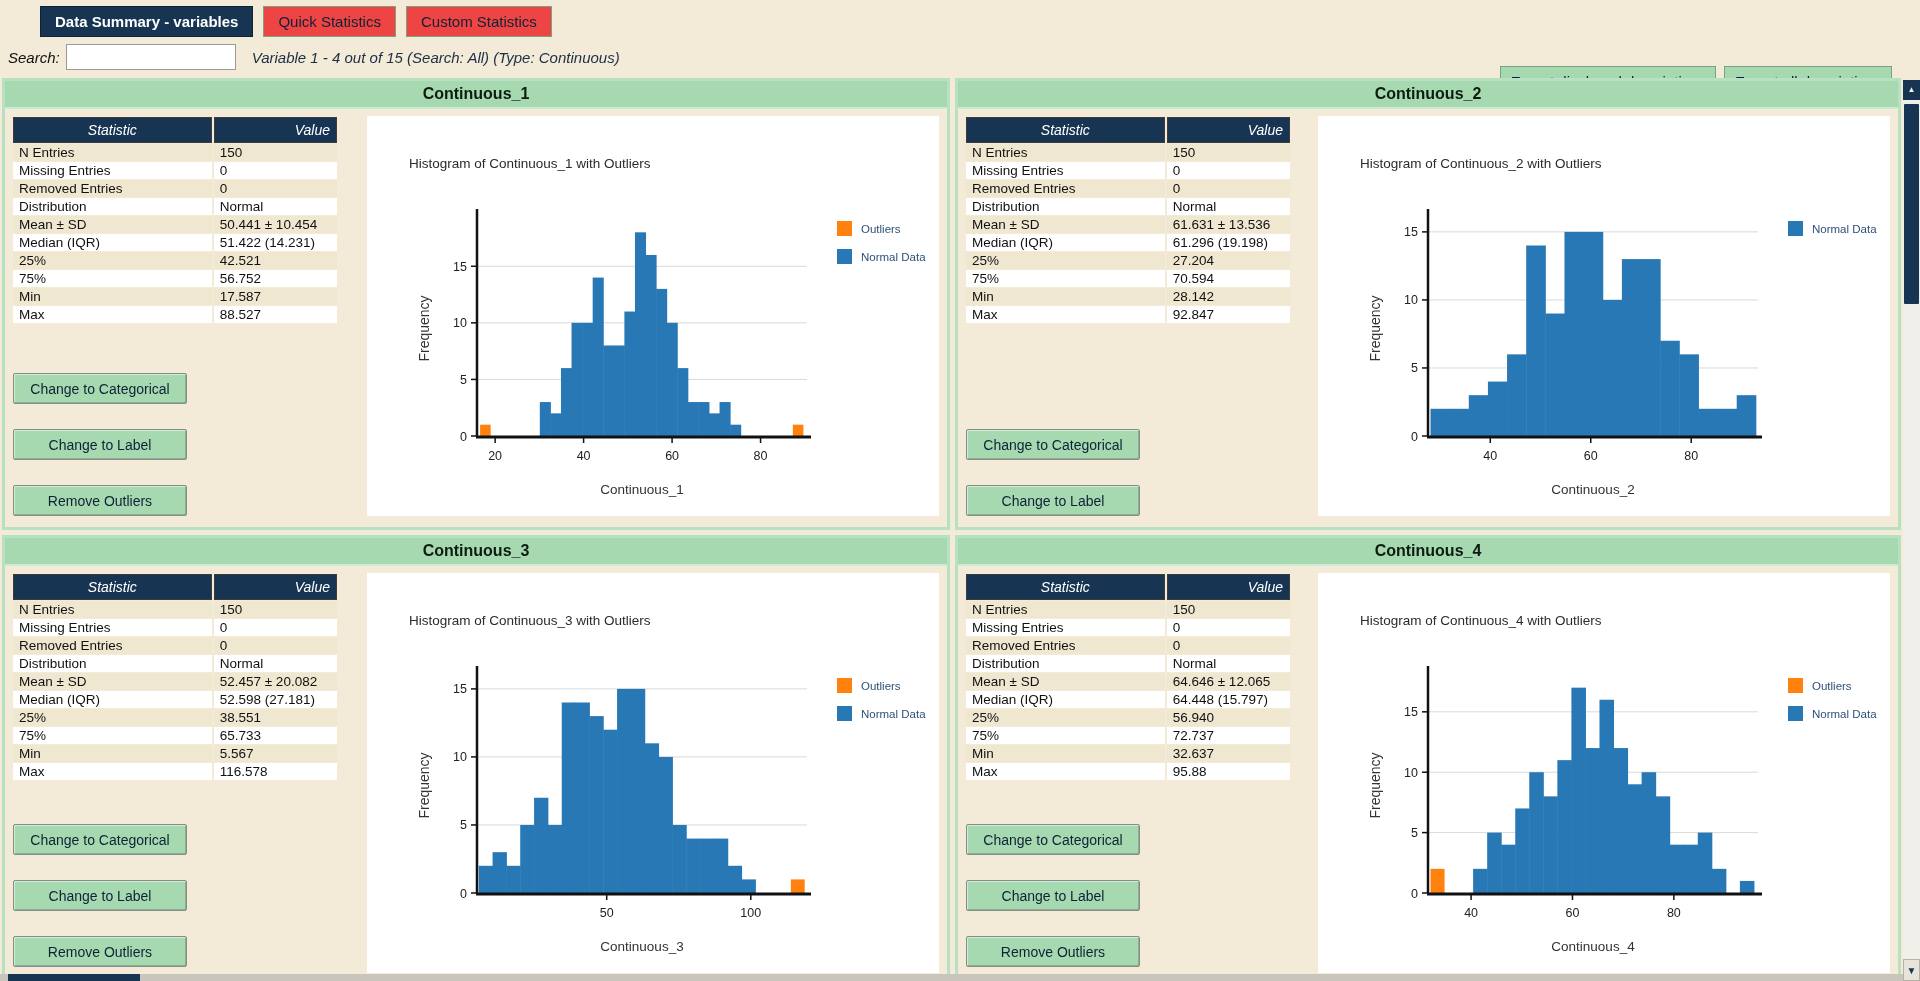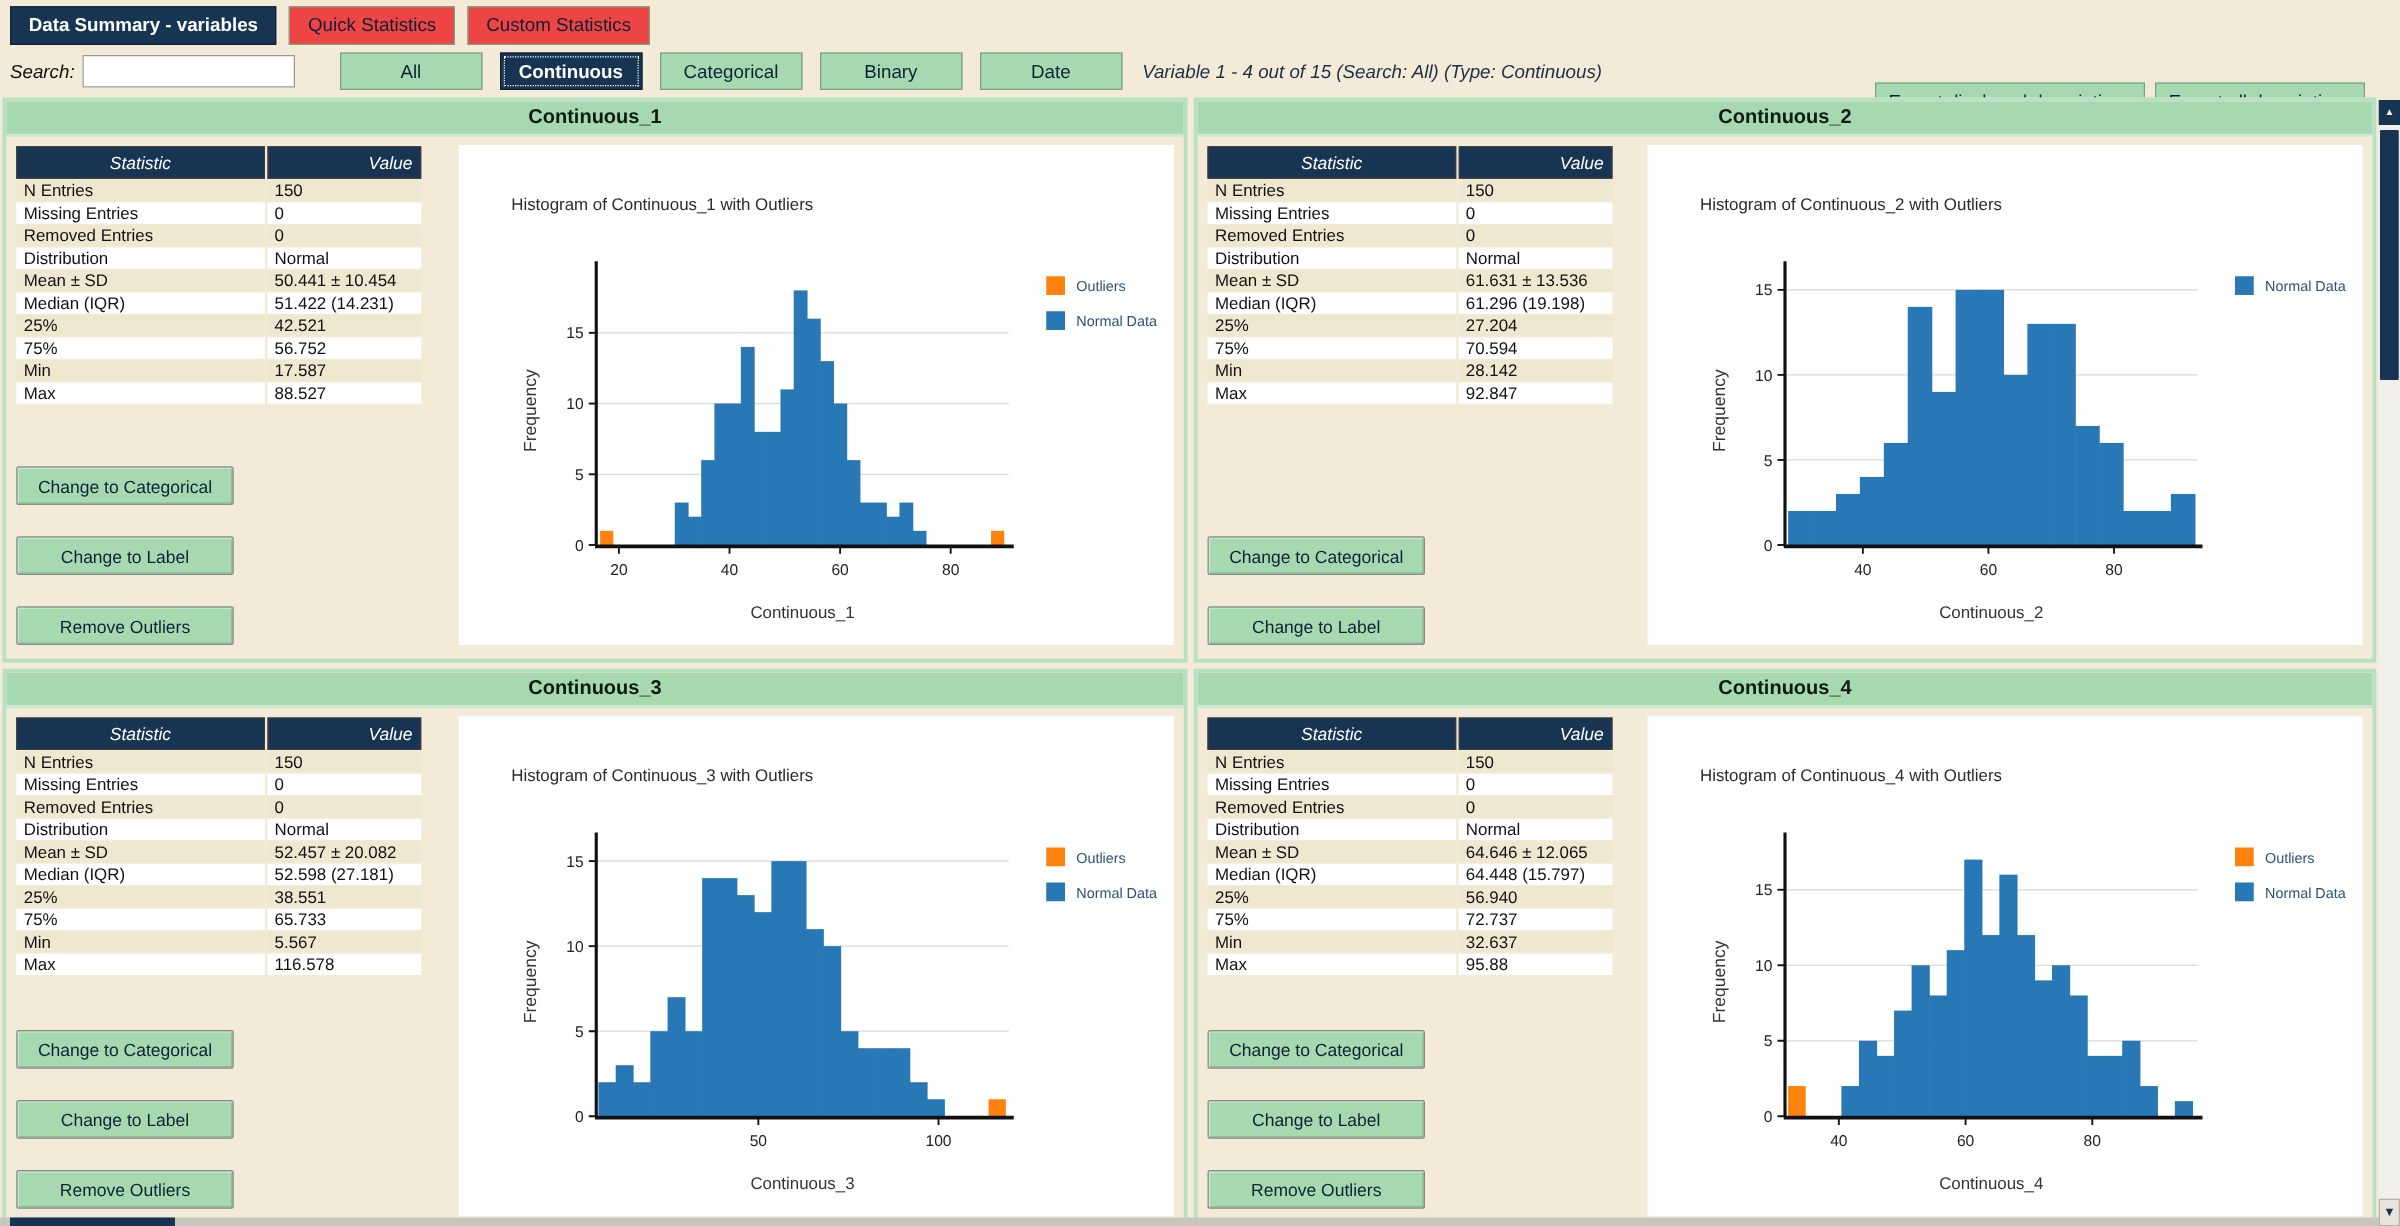--- a/index.html
+++ b/index.html
@@ -3,21 +3,21 @@
 <meta charset="utf-8">
 <style>
   * { box-sizing: border-box; margin: 0; padding: 0; }
   html,body { width:1920px; height:981px; overflow:hidden; }
   body {
     background:#f3ead8;
     font-family:"Liberation Sans", sans-serif;
     position:relative;
   }
   
-  .tab-bar { display:flex; gap:10px; padding:6px 8px 4px 8px; height:40px; align-items:flex-end; }
+  .tab-bar { display:flex; gap:10px; padding:6px 8px 4px 8px; height:40px; align-items:center;margin-left:32px; }
   .tab {
     background:#ef4444; border:1px solid #79a383; padding:6px 14px; font-size:15px;
     color:#0d2237; cursor:pointer; white-space:nowrap;
   }
   .tab.active { background:#173552; color:#ffffff; font-weight:bold; border-color:#0e2336; }
   
   .filter-bar { display:flex; align-items:center; padding:2px 8px 6px 8px; height:38px; }
   .search-label { font-style:italic; font-size:15px; color:#111; margin-right:6px;text-align:right; }
   .search-input { width:170px; height:26px; border:1px solid #9a9a9a; background:#fff; font-size:14px; padding:0 4px; }
   .type-buttons { display:flex; gap:14px; margin-left:36px; }
@@ -80,27 +80,20 @@
 
 <div class="tab-bar" id="tab-bar">
     <button class="tab active">Data Summary - variables</button>
     <button class="tab">Quick Statistics</button>
     <button class="tab">Custom Statistics</button>
   </div>
 
 <div class="filter-bar">
   <span class="search-label">Search:</span>
   <input class="search-input" type="text" value="" style="">
-  <div class="type-buttons" id="type-buttons">
-      <button class="type-btn">All</button>
-      <button class="type-btn active">Continuous</button>
-      <button class="type-btn">Categorical</button>
-      <button class="type-btn">Binary</button>
-      <button class="type-btn">Date</button>
-    </div>
   <span class="status-text">Variable 1 - 4 out of 15 (Search: All) (Type: Continuous)</span>
   <div class="export-buttons" id="export-buttons">
       <button class="export-btn">Export displayed descriptives</button>
       <button class="export-btn">Export all descriptives</button>
     </div>
 </div>
 
 <div class="panels-grid" id="panels-grid">
   <section class="panel">
     <div class="panel-header">Continuous_1</div>

